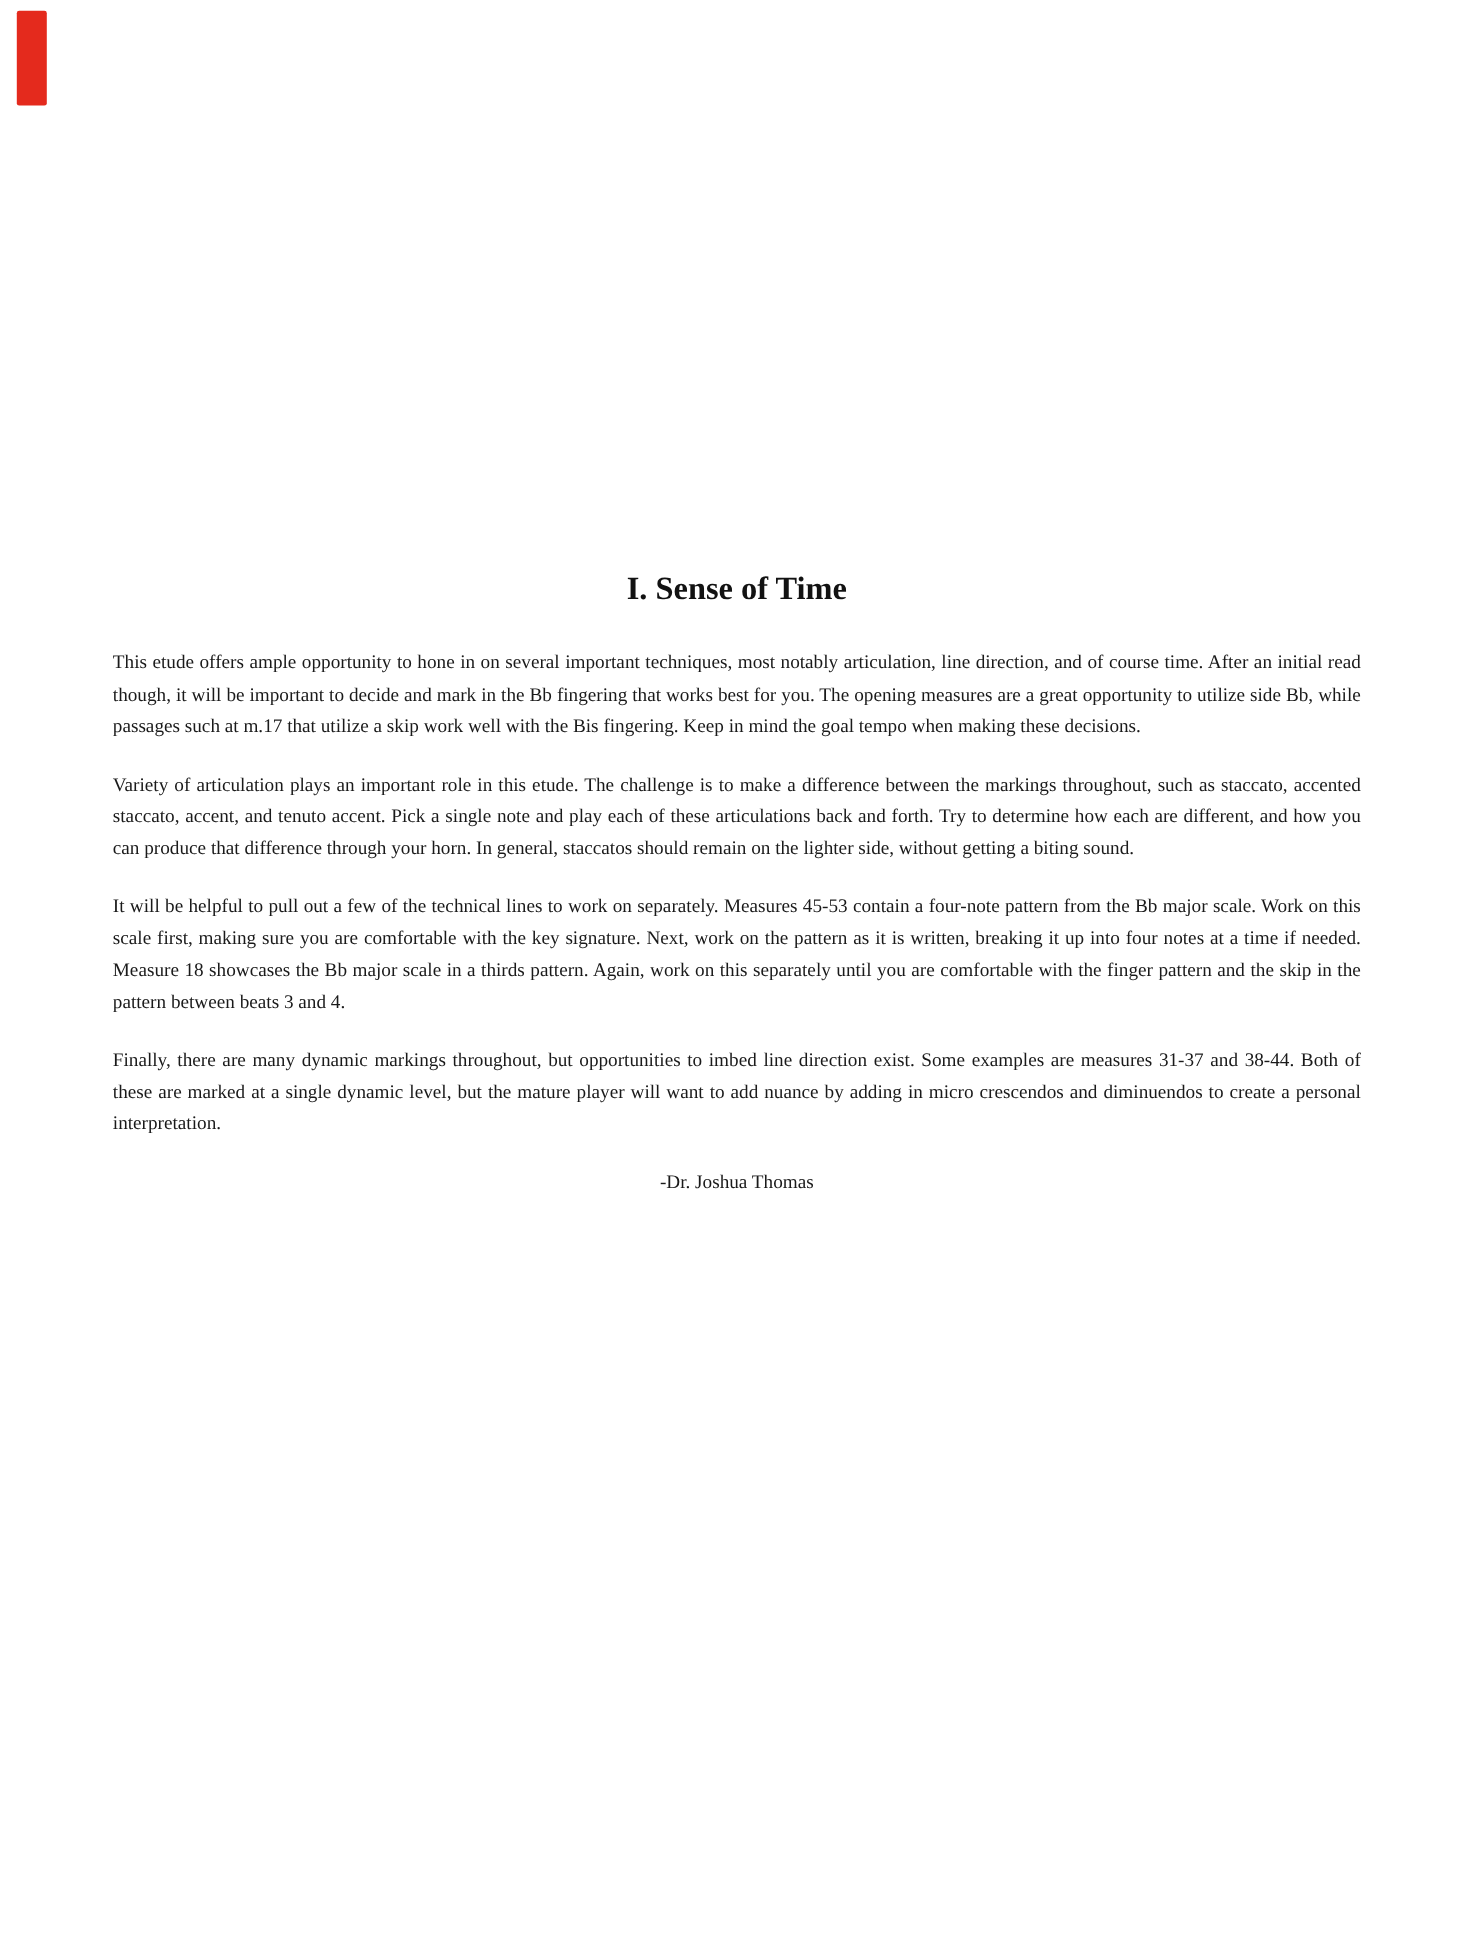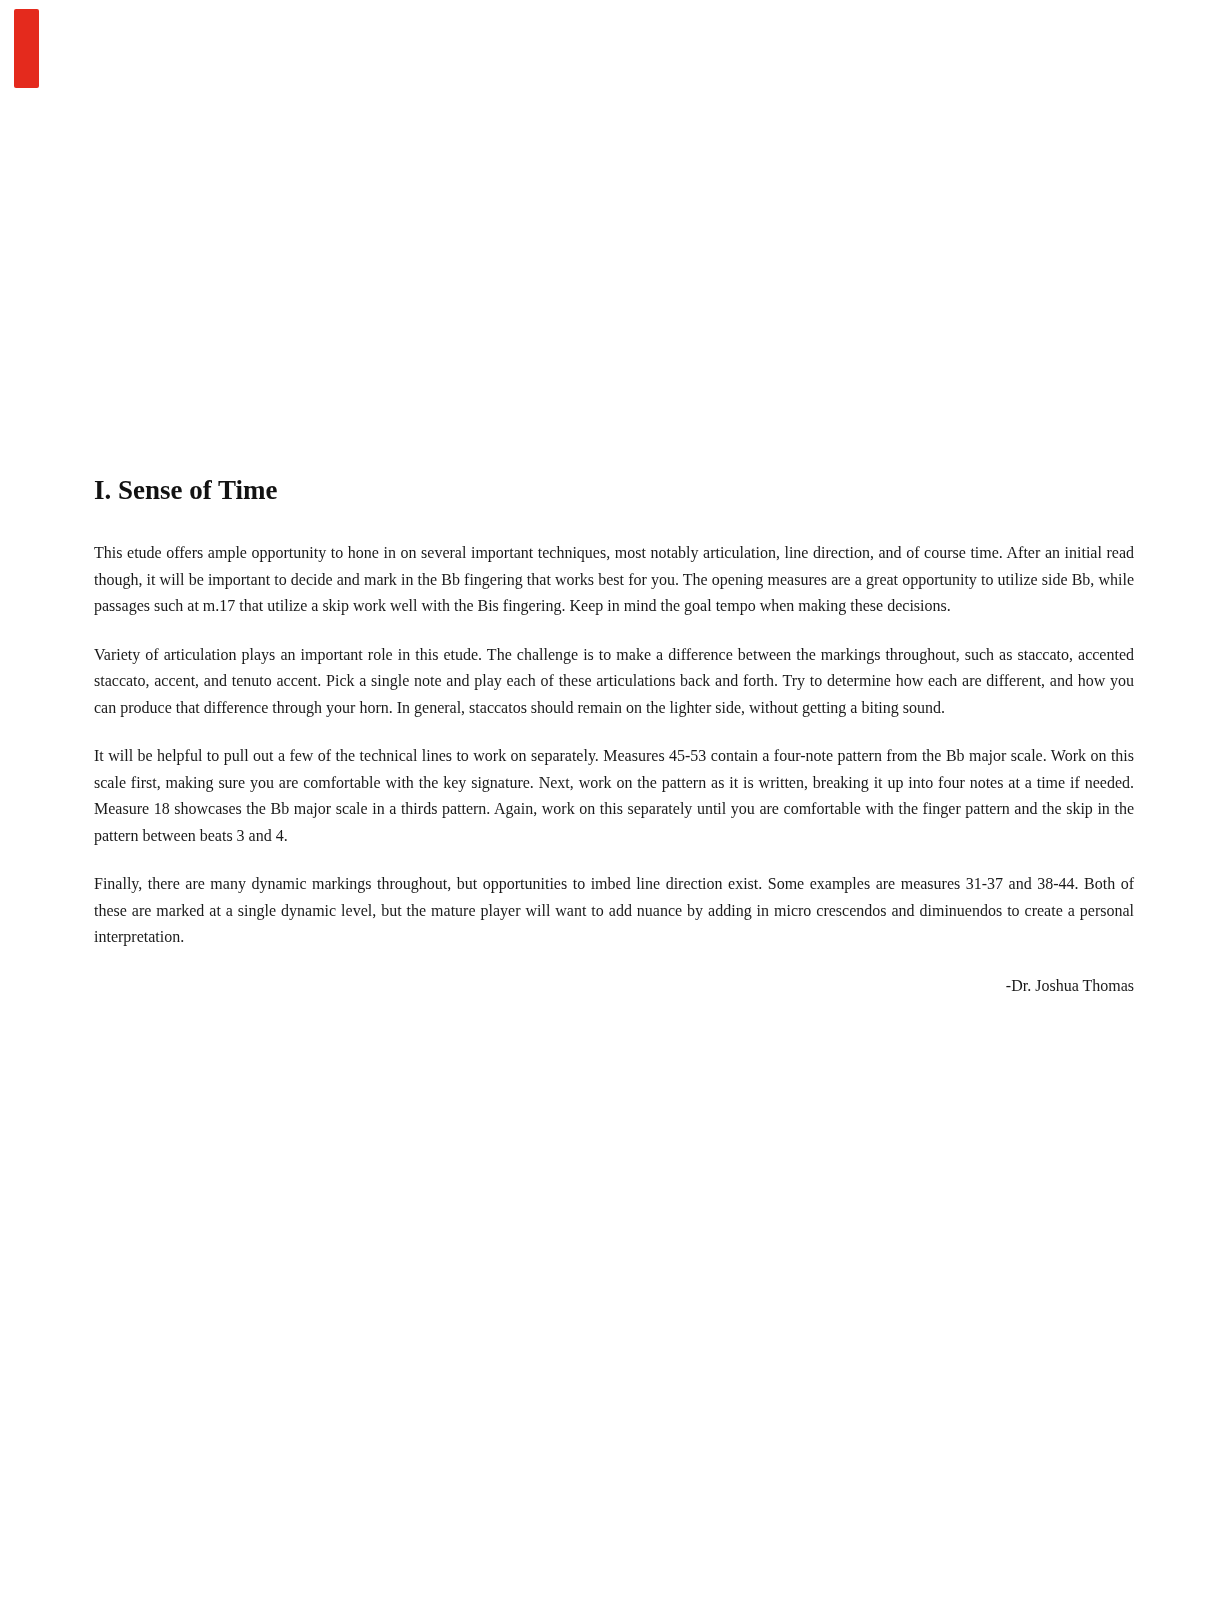--- a/index.html
+++ b/index.html
@@ -25,33 +25,33 @@
     left: 94px;
     width: 1040px;
     color: #1a1a1a;
     font-family: "Liberation Serif", "DejaVu Serif", serif;
   }
   h1.title {
     margin: 0 0 33px 0;
     font-size: 27px;
     line-height: 34px;
     font-weight: bold;
-    text-align: left;
+    text-align: center;
     color: #121212;
   }
   .page p {
     margin: 0 0 22px 0;
     font-size: 16px;
     line-height: 26.5px;
     text-align: justify;
     text-justify: inter-word;
     hyphens: none;
   }
   .page p.signature {
-    text-align: right;
+    text-align: center;
     margin: 0;
   }
 </style>
 </head>
 <body>
 
 <div class="red-mark"></div>
 
 <main class="page">
   <h1 class="title">I. Sense of Time</h1>

